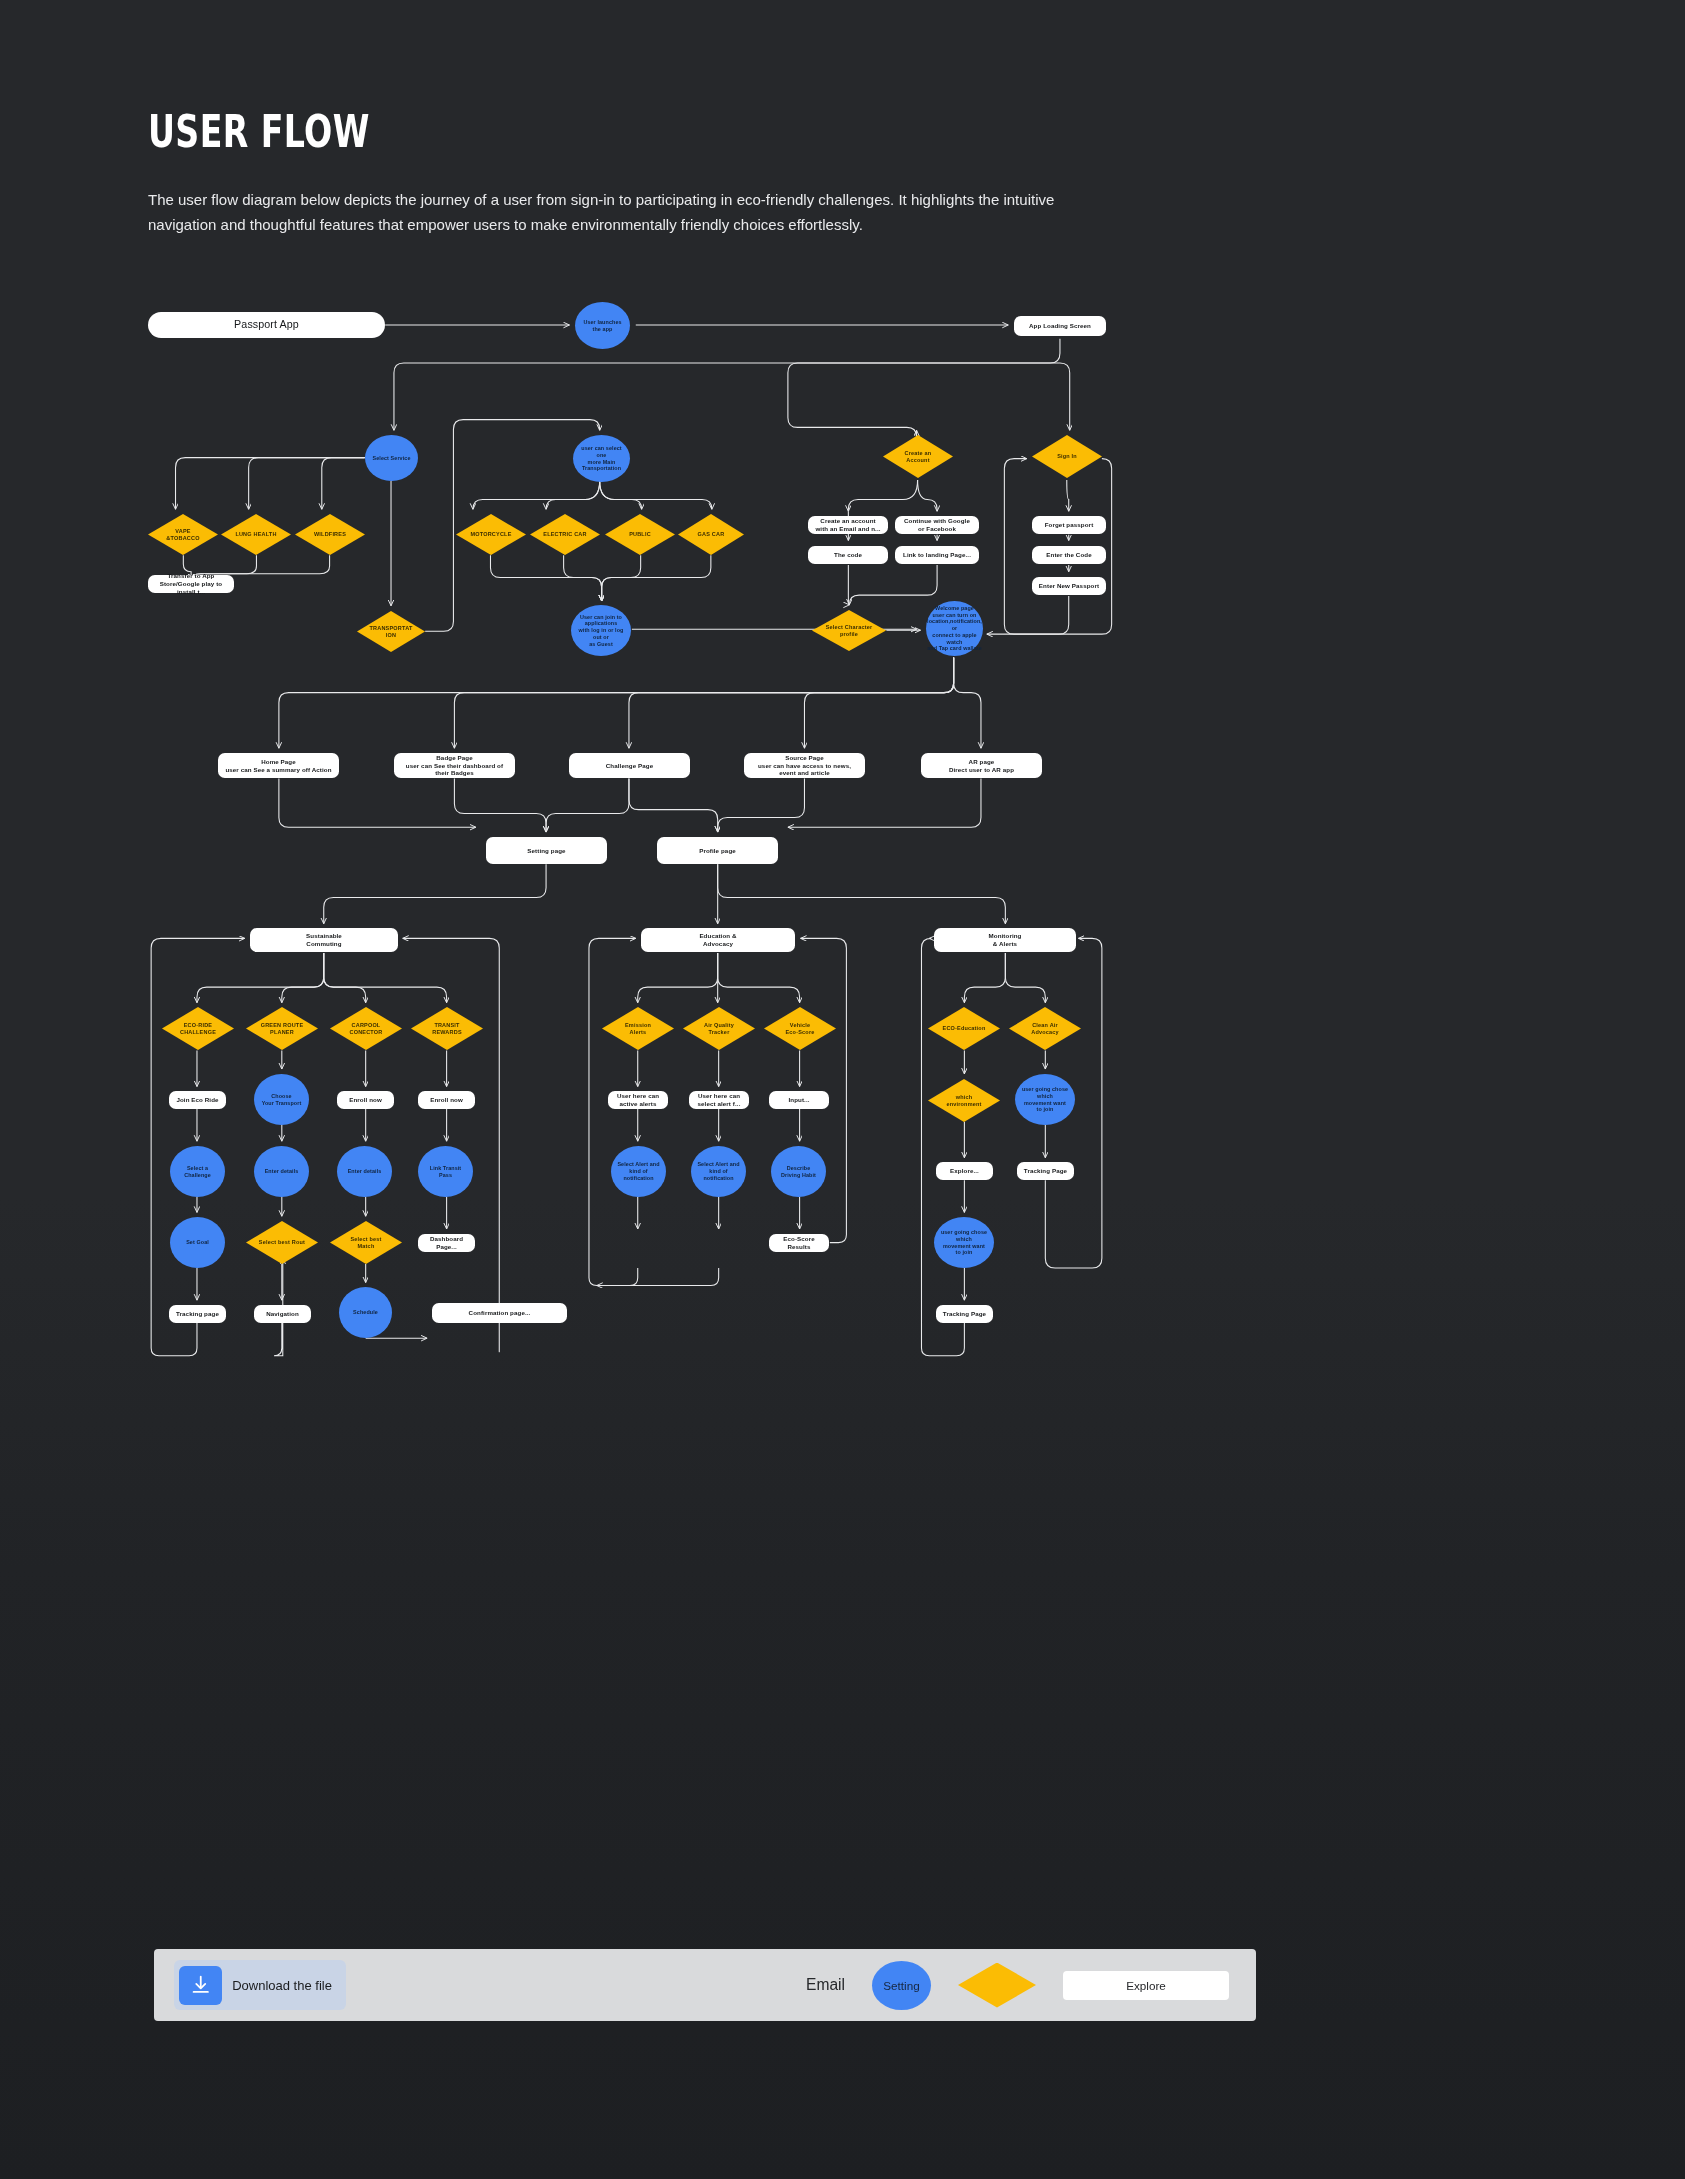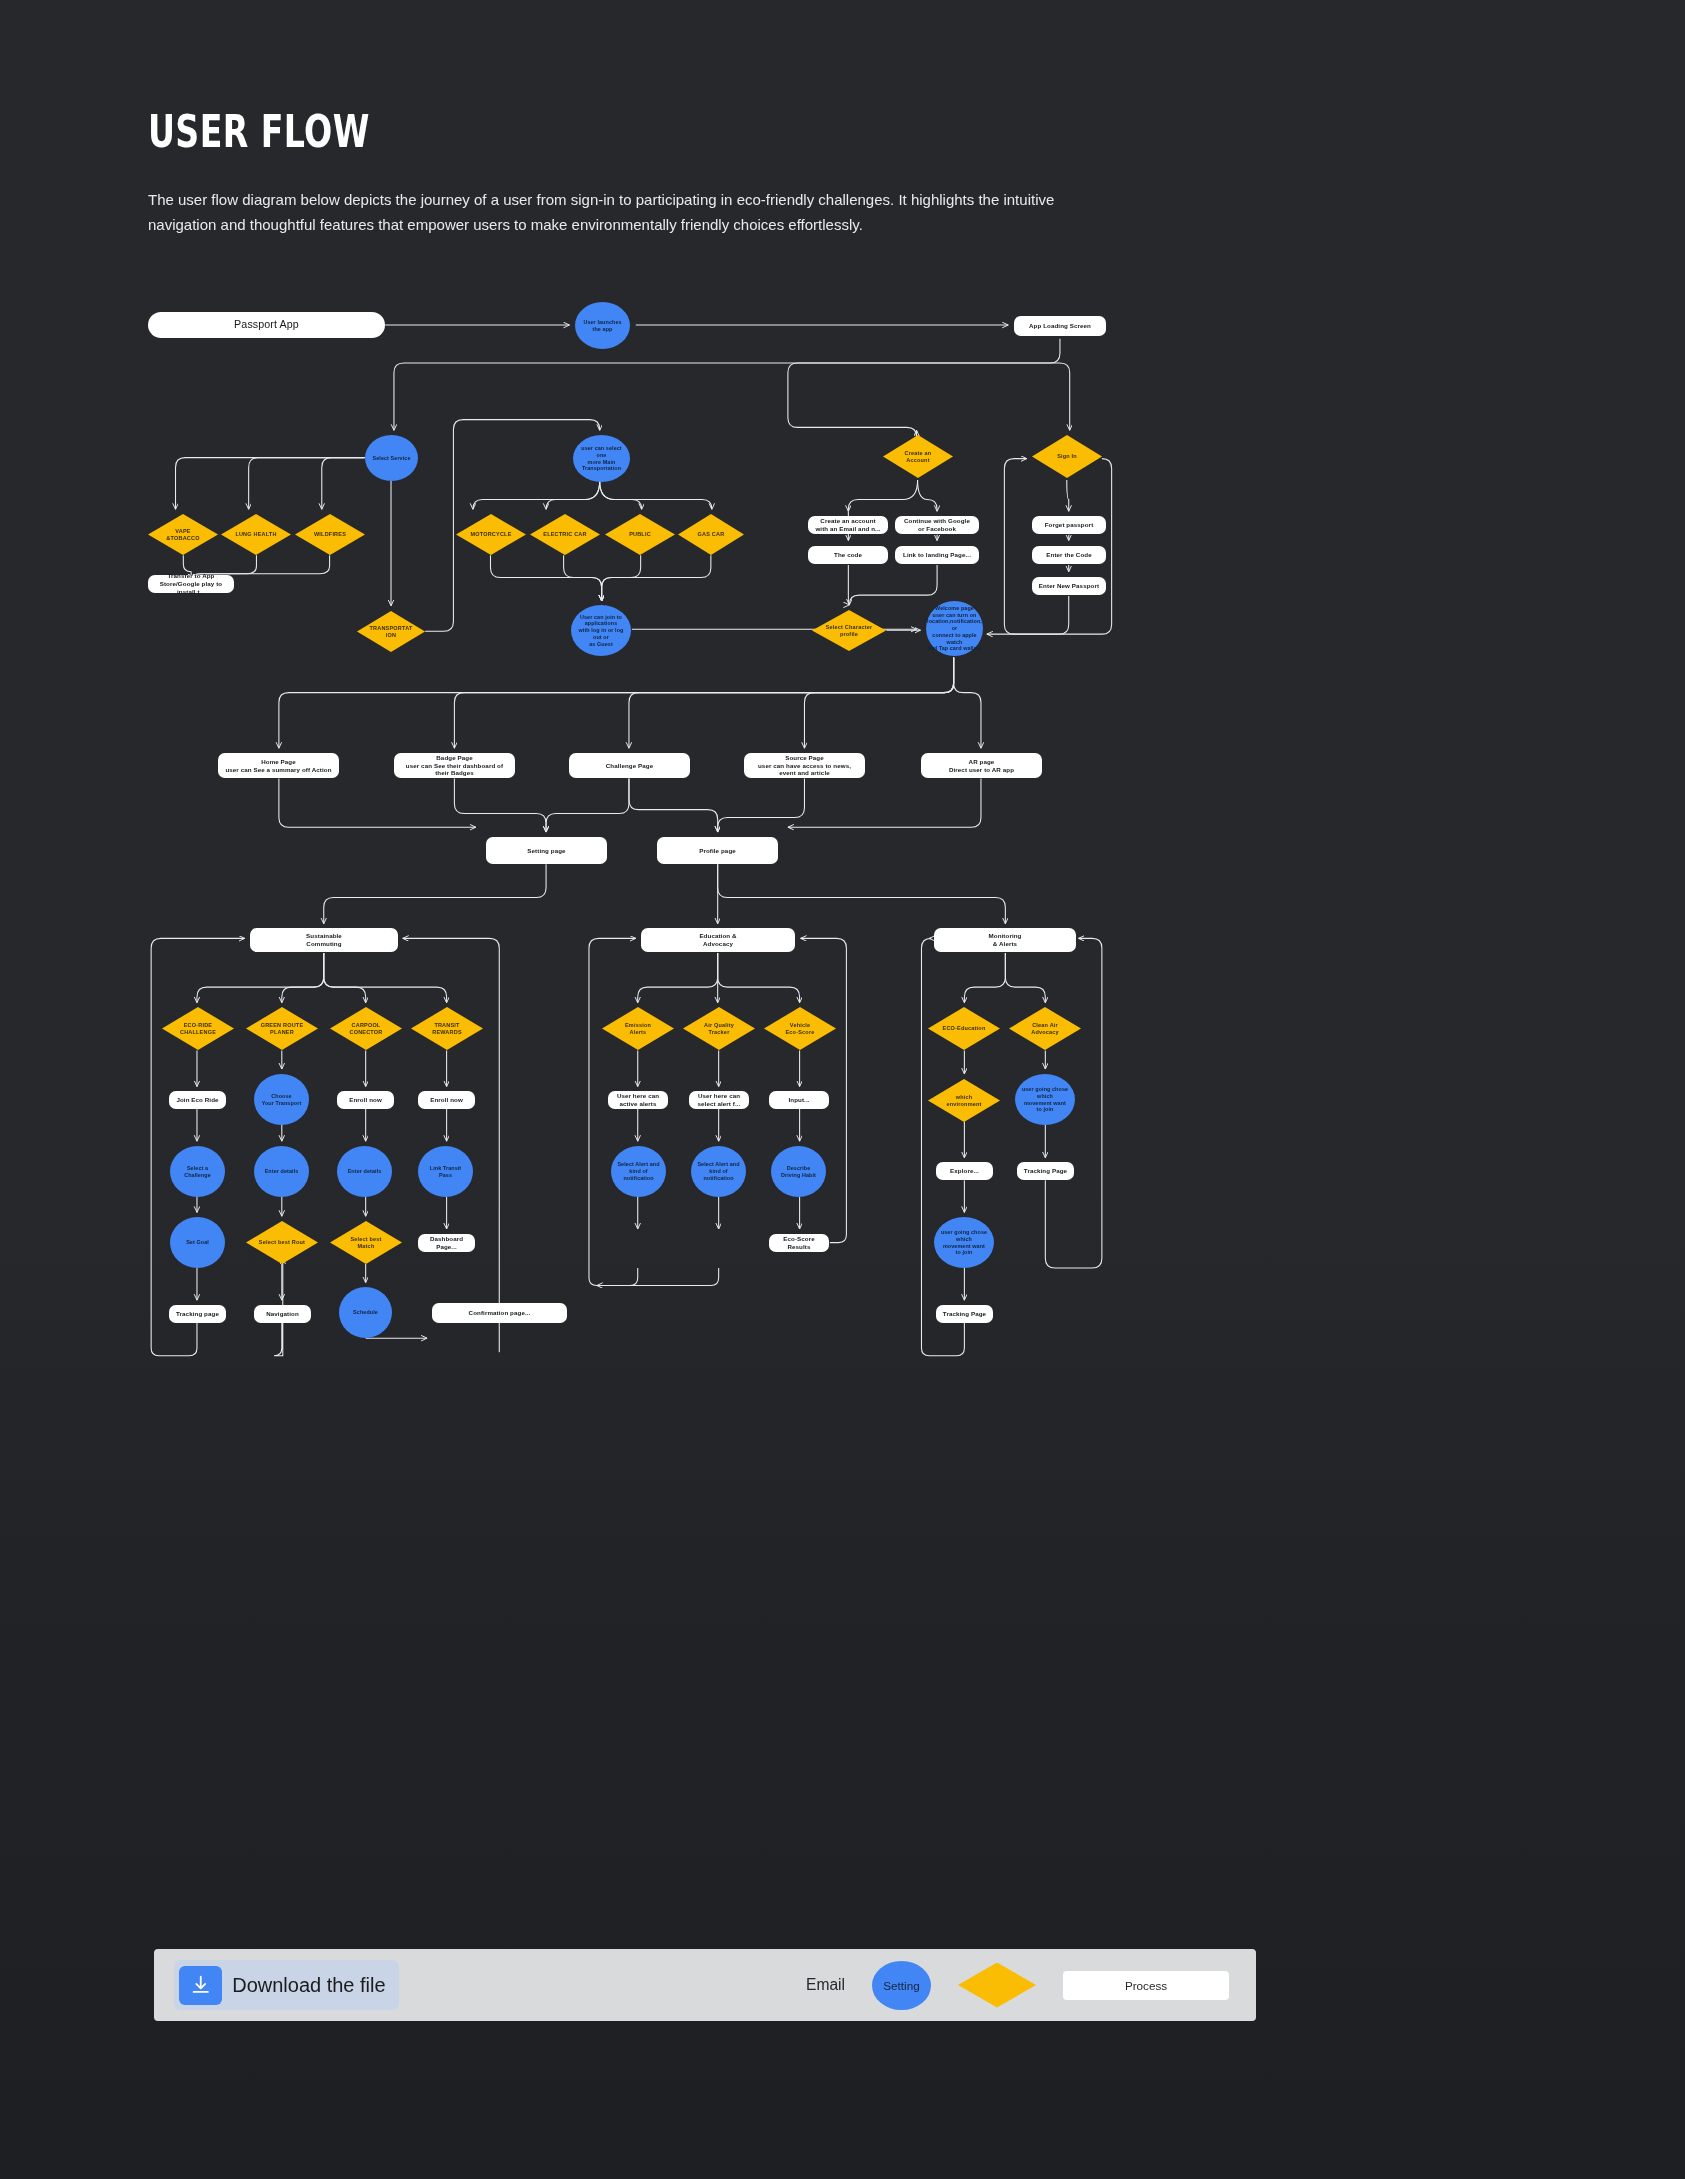--- a/index.html
+++ b/index.html
@@ -56,21 +56,21 @@
     background:#d9dadc; border-radius:3.9px; display:flex; align-items:center;
   }
   .dl-btn {
     margin-left:19.5px; display:flex; align-items:center; gap:9.8px;
     background:#c9d4e6; border-radius:5.9px; padding:5.9px 13.7px 5.9px 5.9px; cursor:pointer;
   }
   .dl-ico {
     width:43px; height:39px; background:#4285f4; border-radius:5.9px;
     display:flex; align-items:center; justify-content:center;
   }
-  .dl-label { font-size:20px; color:#1a1c1e; }
+  .dl-label { font-size:13px; color:#1a1c1e; }
   .legend-right { margin-left:auto; display:flex; align-items:center; gap:27px; padding-right:27px; }
   .lg-word { font-size:15.6px; color:#26282b; }
   .lg-circle { width:59px; height:49px; border-radius:50%; background:#4285f4;
     display:flex; align-items:center; justify-content:center; font-size:11.7px; color:#17273f; }
   .lg-diamond { width:78px; height:45px; background:#fbbc04;
     clip-path:polygon(50% 0,100% 50%,50% 100%,0 50%); }
   .lg-rect { width:166px; height:29px; background:#fff; border-radius:3.9px;
     display:flex; align-items:center; justify-content:center; font-size:11.7px; color:#26282b; }
 </style>
 </head>
@@ -467,18 +467,18 @@
             <path d="M7 11l5 5 5-5"></path>
             <path d="M4 20h16"></path>
         </svg>
       </span>
       <span class="dl-label">Download the file</span>
     </div>
     <div class="legend-right">
       <span class="lg-word">Email</span>
       <span class="lg-circle">Setting</span>
       <span class="lg-diamond"></span>
-      <span class="lg-rect">Process</span>
+      <span class="lg-rect">Explore</span>
     </div>
   </div>
 
 </div>
 
 
 </body></html>

